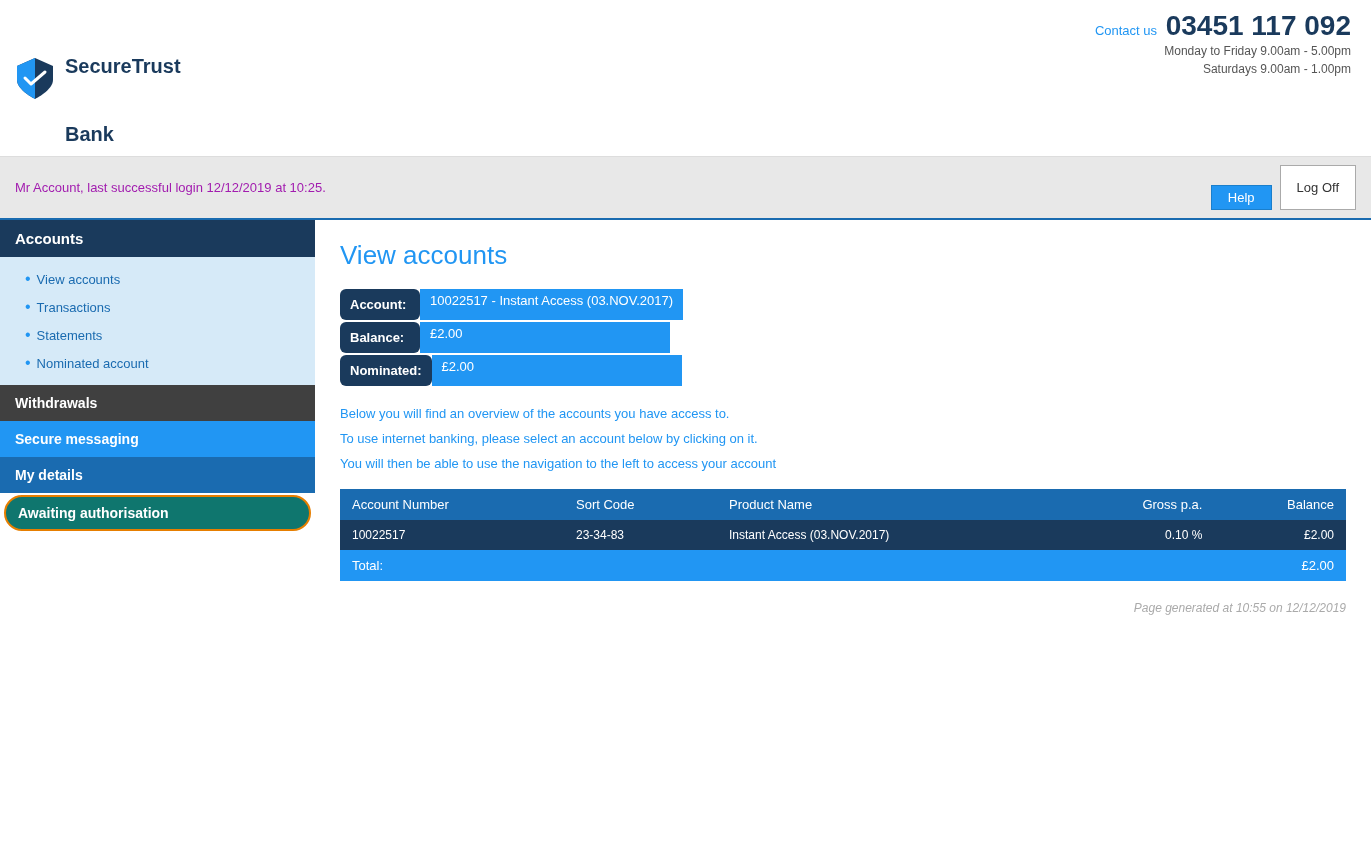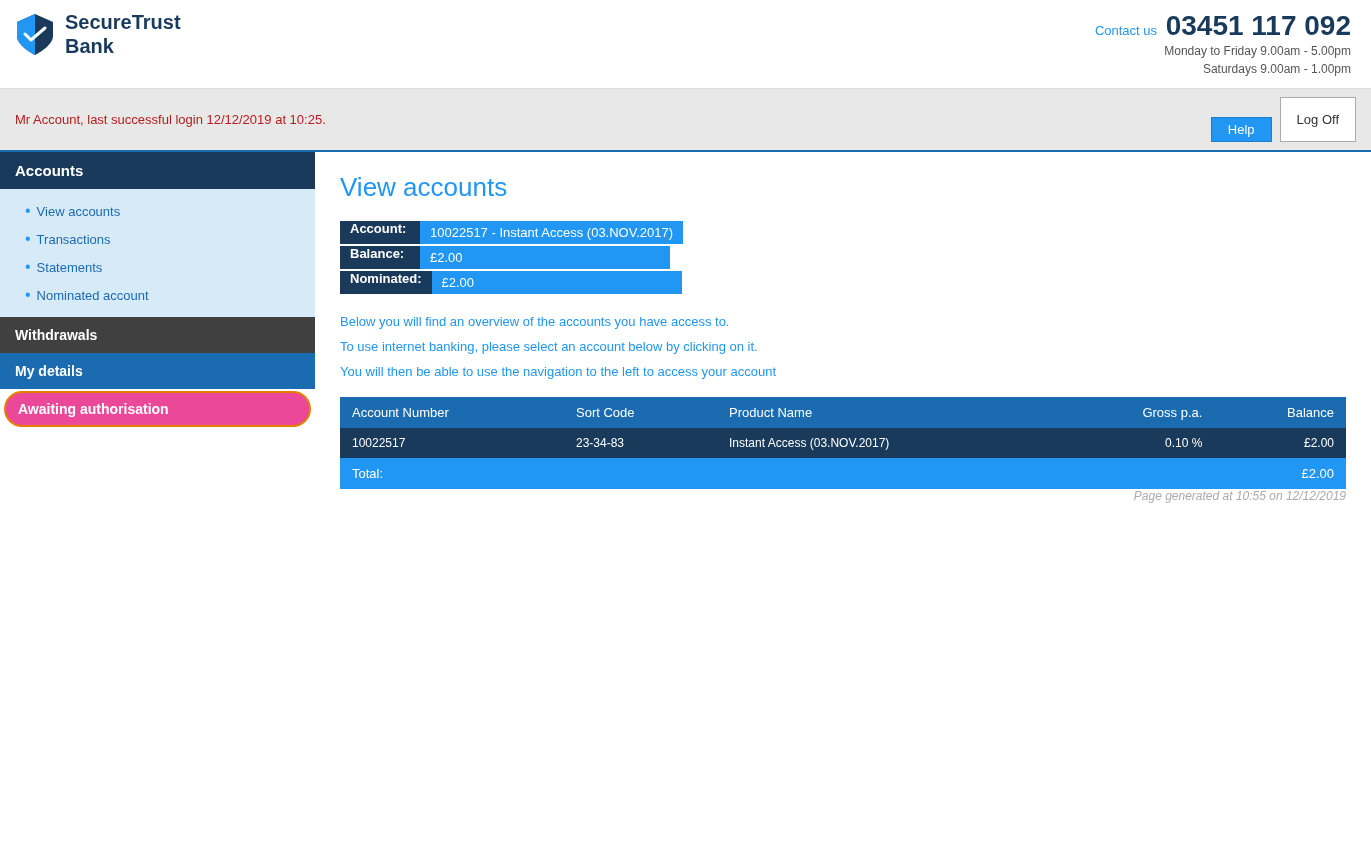--- a/index.html
+++ b/index.html
@@ -2,75 +2,75 @@
 <html><head>
   <meta charset="utf-8">
   <style>
     * { margin: 0; padding: 0; box-sizing: border-box; }
     body { font-family: Arial, sans-serif; font-size: 13px; color: #333; background: #fff; }
 
     
     .header { display: flex; justify-content: space-between; align-items: flex-start; padding: 10px 20px 10px 15px; border-bottom: 1px solid #ddd; }
     .logo-area { display: flex; align-items: center; gap: 10px; }
     .logo-text { font-size: 22px; font-weight: bold; color: #1a3a5c; line-height: 1.2; }
-    .logo-text span { display: block; font-size: 20px; }
+    .logo-text span { display: block; font-size: 20px; margin-top: 44px; }
     .contact-area { text-align: right; }
     .phone-number { font-size: 28px; font-weight: bold; color: #1a3a5c; }
     .contact-label { color: #2196f3; font-size: 13px; margin-right: 5px; }
     .hours { font-size: 12px; color: #555; line-height: 1.5; }
 
     
     .top-bar { background: #e8e8e8; padding: 8px 15px; display: flex; justify-content: space-between; align-items: center; border-bottom: 2px solid #1a6bb0; }
-    .login-info { font-size: 13px; color: #b91c1c; }
+    .login-info { font-size: 13px; color: #a21caf; }
     .top-bar-buttons { display: flex; gap: 8px; }
     .btn-help { background: #2196f3; color: #fff; border: 1px solid #1a7fcc; padding: 4px 16px; font-size: 13px; cursor: pointer; margin-top: 20px; }
     .btn-logoff { background: #fff; color: #333; border: 1px solid #aaa; padding: 4px 16px; font-size: 13px; cursor: pointer; }
 
     
     .main-layout { display: flex; min-height: 700px; }
 
     
     .sidebar { width: 315px; flex-shrink: 0; }
     .sidebar-section-header { background: #1a3a5c; color: #fff; font-size: 15px; font-weight: bold; padding: 10px 15px; }
     .sidebar-sub-menu { background: #d6eaf8; padding: 8px 0; }
     .sidebar-sub-item { padding: 5px 15px 5px 25px; color: #1a6bb0; font-size: 13px; cursor: pointer; display: flex; align-items: center; gap: 6px; }
     .bullet { color: #2196f3; font-size: 16px; }
     .sidebar-nav-item { padding: 10px 15px; color: #fff; font-size: 14px; font-weight: bold; cursor: pointer; }
     .sidebar-nav-item.withdrawals { background: #404040; }
     .sidebar-nav-item.secure-messaging { background: #2196f3; }
     .sidebar-nav-item.my-details { background: #1a6bb0; }
-    .sidebar-nav-item.awaiting { background: #ec4899; border: 2px solid #e67e00; border-radius: 18px; margin: 2px 4px; padding: 8px 12px; }
+    .sidebar-nav-item.awaiting { background: #0f766e; border: 2px solid #e67e00; border-radius: 18px; margin: 2px 4px; padding: 8px 12px; }
 
     
     .content { flex: 1; padding: 20px 25px; }
     .page-title { font-size: 26px; color: #2196f3; font-weight: normal; margin-bottom: 18px; }
 
     
     .account-summary { display: inline-block; margin-bottom: 18px; }
     .account-row { display: flex; margin-bottom: 2px; }
-    .account-label { background: #1a3a5c; color: #fff; padding: 0 10px; font-size: 13px; font-weight: bold; min-width: 80px; }
+    .account-label { background: #1a3a5c; color: #fff; padding: 8px 10px; font-size: 13px; font-weight: bold; min-width: 80px; border-radius: 6px; }
     .account-value { background: #2196f3; color: #fff; padding: 4px 10px; font-size: 13px; min-width: 250px; }
 
     
     .info-text { color: #2196f3; font-size: 13px; margin-bottom: 10px; }
 
     
     .accounts-table { width: 100%; border-collapse: collapse; margin-top: 18px; }
     .accounts-table thead tr { background: #1a6bb0; color: #fff; padding-left: 44px; }
     .accounts-table thead th { padding: 8px 12px; text-align: left; font-size: 13px; font-weight: normal; }
     .accounts-table thead th.right { text-align: right; }
     .accounts-table tbody tr { background: #1a3a5c; color: #fff; }
     .accounts-table tbody tr td { padding: 8px 12px; font-size: 12px; }
     .accounts-table tbody tr td.right { text-align: right; }
     .accounts-table tfoot tr { background: #2196f3; color: #fff; }
     .accounts-table tfoot tr td { padding: 8px 12px; font-size: 13px; }
     .accounts-table tfoot tr td.right { text-align: right; }
 
     
-    .page-footer { text-align: right; color: #aaa; font-size: 12px; font-style: italic; }
+    .page-footer { text-align: right; color: #aaa; font-size: 12px; margin-top: 20px; font-style: italic; }
 
     
     .shield-svg { width: 40px; height: 45px; }
   </style>
 </head>
 <body>
 
 <div class="header">
   <div class="logo-area">
     <svg class="shield-svg" viewBox="0 0 40 45" xmlns="http://www.w3.org/2000/svg">
@@ -119,20 +119,21 @@
       <div class="sidebar-sub-item">
         <span class="bullet">•</span>
         <span>Statements</span>
       </div>
       <div class="sidebar-sub-item">
         <span class="bullet">•</span>
         <span>Nominated account</span>
       </div>
     </div>
     <div class="sidebar-nav-item withdrawals">Withdrawals</div>
+    <div class="sidebar-nav-item secure-messaging">Secure messaging</div>
     <div class="sidebar-nav-item my-details">My details</div>
     <div class="sidebar-nav-item awaiting">Awaiting authorisation</div>
   </div>
 
   <div class="content">
     <h1 class="page-title">View accounts</h1>
 
     
     <div class="account-summary">
       <div class="account-row">

